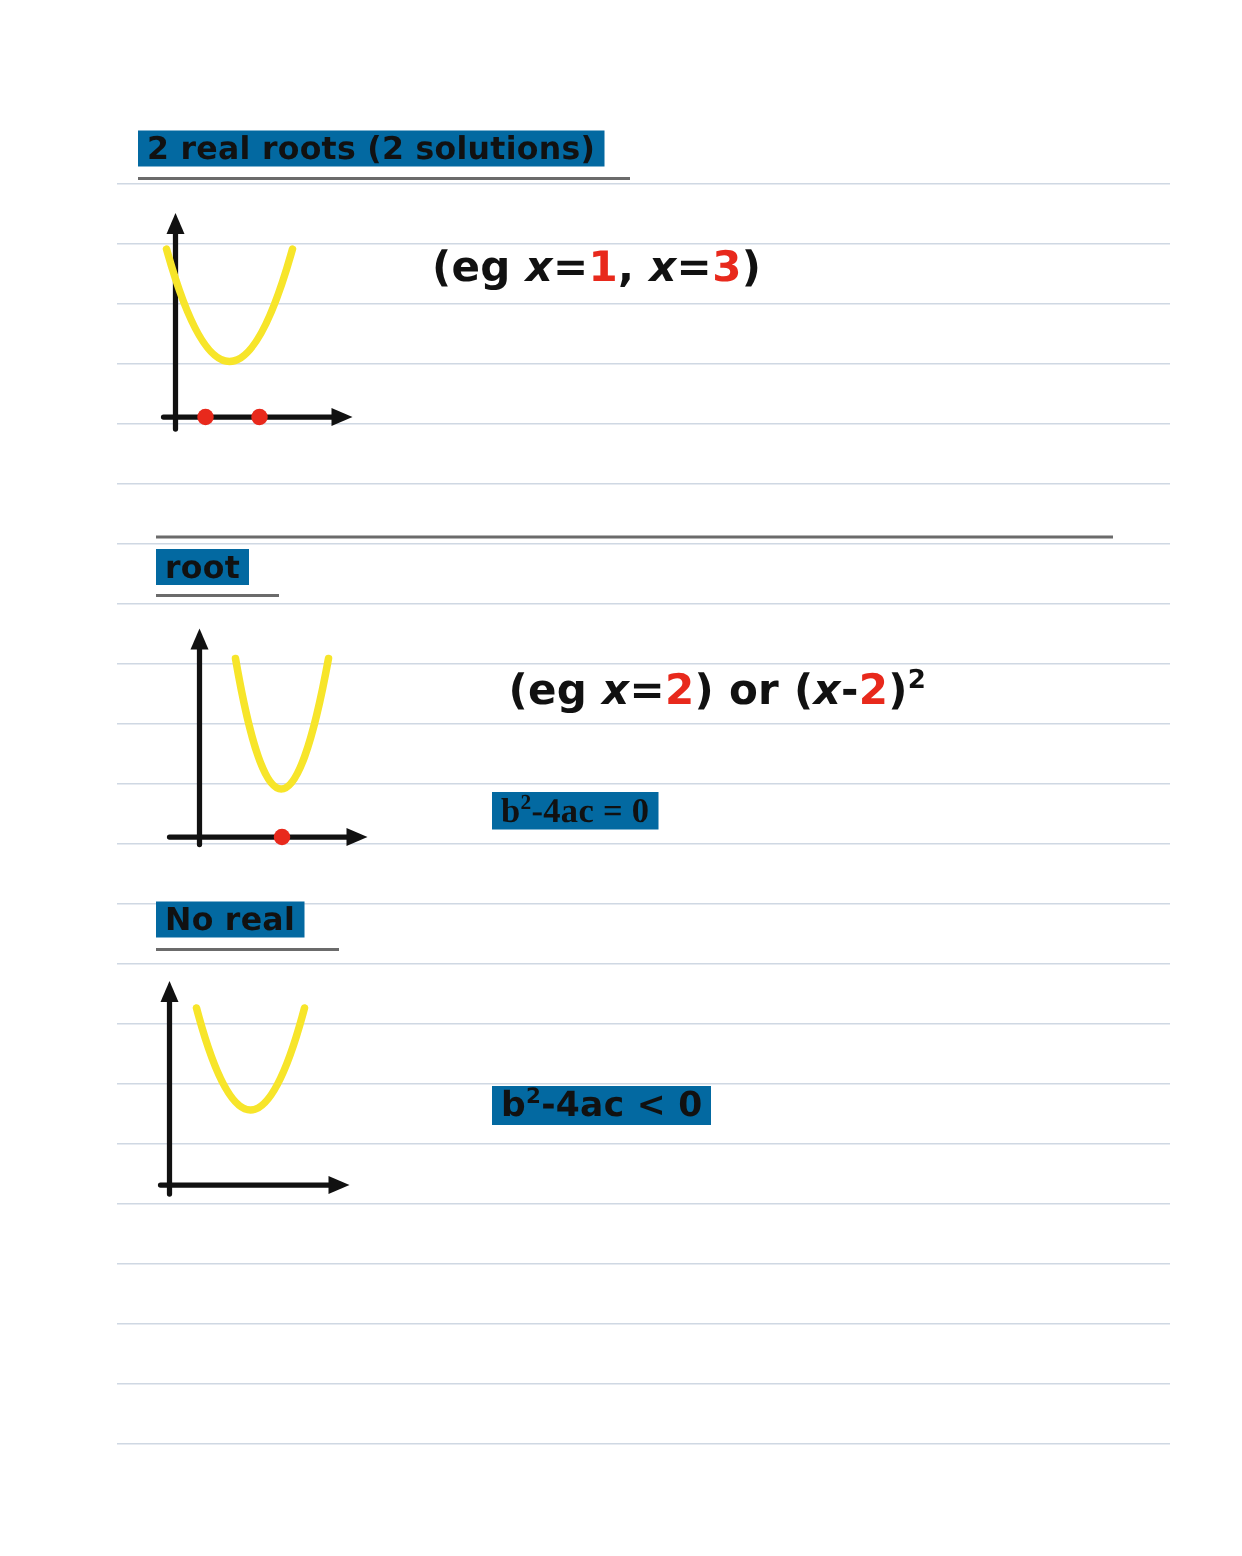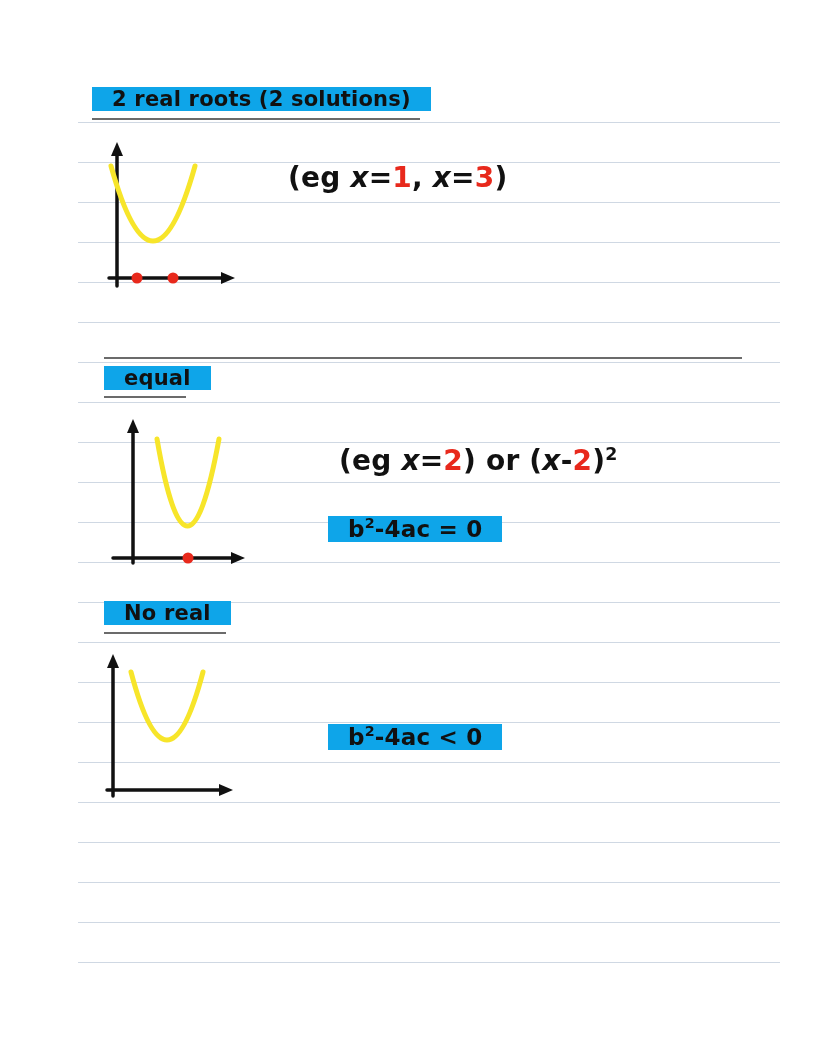--- a/index.html
+++ b/index.html
@@ -17,22 +17,22 @@
   }
   
   .rule {
     position: absolute;
     left: 78px;
     right: 48px;
     height: 1px;
     background: #cfd8e3;
   }
   .hl {
-    background: #0ea5e9;
-    padding: 0 20px;
+    background: #0369a1;
+    padding: 0 6px;
   }
   .hand {
     font-family: "DejaVu Sans", sans-serif;
     font-weight: 700;
     color: #111111;
     letter-spacing: 0.2px;
   }
   .section-title {
     position: absolute;
     font-size: 21px;
@@ -110,39 +110,39 @@
   </svg>
 
   <div class="eg hand" style="left:288px; top:164px;">
     <span>(eg <i>x</i>=<span class="red">1</span>, <i>x</i>=<span class="red">3</span>)</span>
   </div>
   <div style="position:absolute; left:288px; top:164px; width:0; height:0; overflow:hidden;">(eg x= 1 , x= 3 )</div>
 
 
   <div class="title-underline" style="left:104px; top:357px; width:638px;"></div>
   <div class="section-title hand" style="left:104px; top:365px;">
-    <span class="hl">equal</span>
+    <span class="hl">root</span>
   </div>
   <div class="title-underline" style="left:104px; top:396px; width:82px;"></div>
 
   <svg class="graph" style="left:95px; top:415px;" width="175" height="155" viewBox="0 0 175 155">
     <line x1="38" y1="148" x2="38" y2="12" stroke="#111" stroke-width="3.5" stroke-linecap="round"></line>
     <polygon points="38,4 32,18 44,18" fill="#111"></polygon>
     <line x1="18" y1="143" x2="140" y2="143" stroke="#111" stroke-width="3.5" stroke-linecap="round"></line>
     <polygon points="150,143 136,137 136,149" fill="#111"></polygon>
     <path d="M 62 24 Q 92 198 124 24" fill="none" stroke="#f7e52a" stroke-width="5" stroke-linecap="round"></path>
     <circle class="dot" cx="93" cy="143" r="5.5"></circle>
   </svg>
 
   <div class="eg hand" style="left:327px; top:440px;margin-left:12px;">
     <span>(eg <i>x</i>=<span class="red">2</span>) or (<i>x</i>-<span class="red">2</span>)<sup class="ex">2</sup></span>
   </div>
   <div style="position:absolute; left:312px; top:440px; width:0; height:0; overflow:hidden;">(eg x= 2 ) or (x-2)²</div>
 
-  <div class="formula hand" style="left:328px; top:508px;">
+  <div class="formula hand" style="left:328px; top:520px;font-family:Liberation Serif, serif;">
     <span class="hl"><span>b</span><sup class="ex">2</sup><span>-4ac = 0</span></span>
   </div>
 
   <div class="section-title hand" style="left:104px; top:600px;">
     <span class="hl">No real</span>
   </div>
   <div class="title-underline" style="left:104px; top:632px; width:122px;"></div>
 
   <svg class="graph" style="left:95px; top:648px;" width="165" height="160" viewBox="0 0 165 160">
     <line x1="18" y1="148" x2="18" y2="14" stroke="#111" stroke-width="3.5" stroke-linecap="round"></line>

